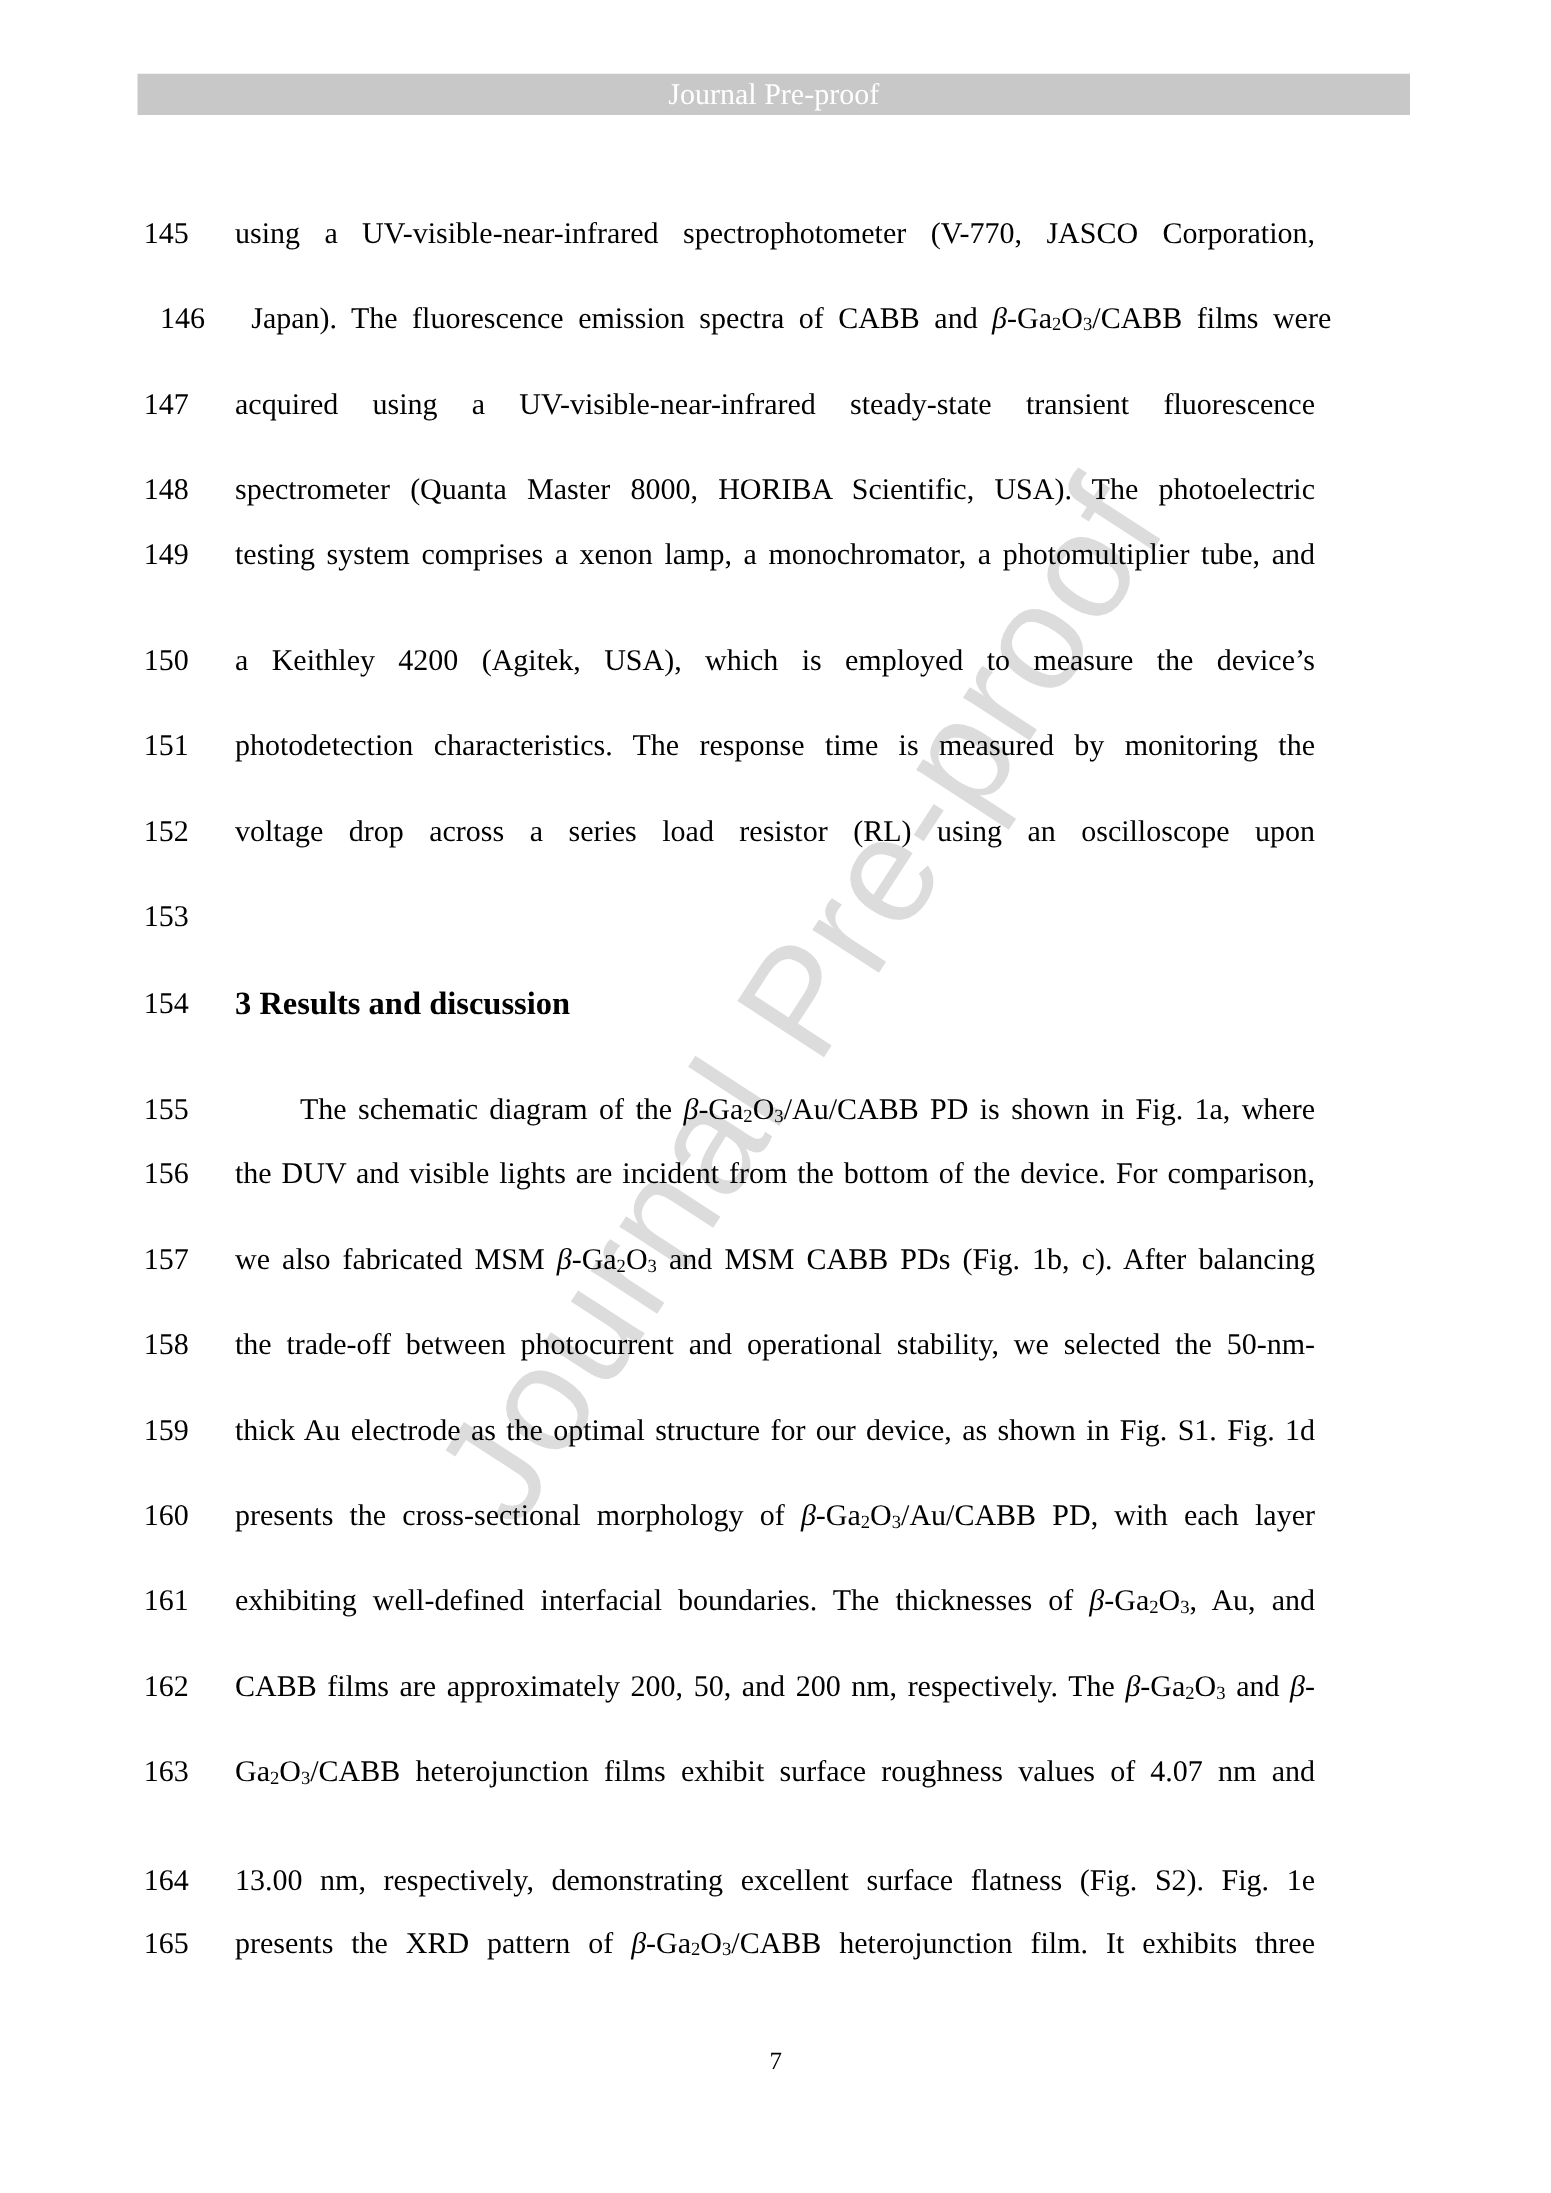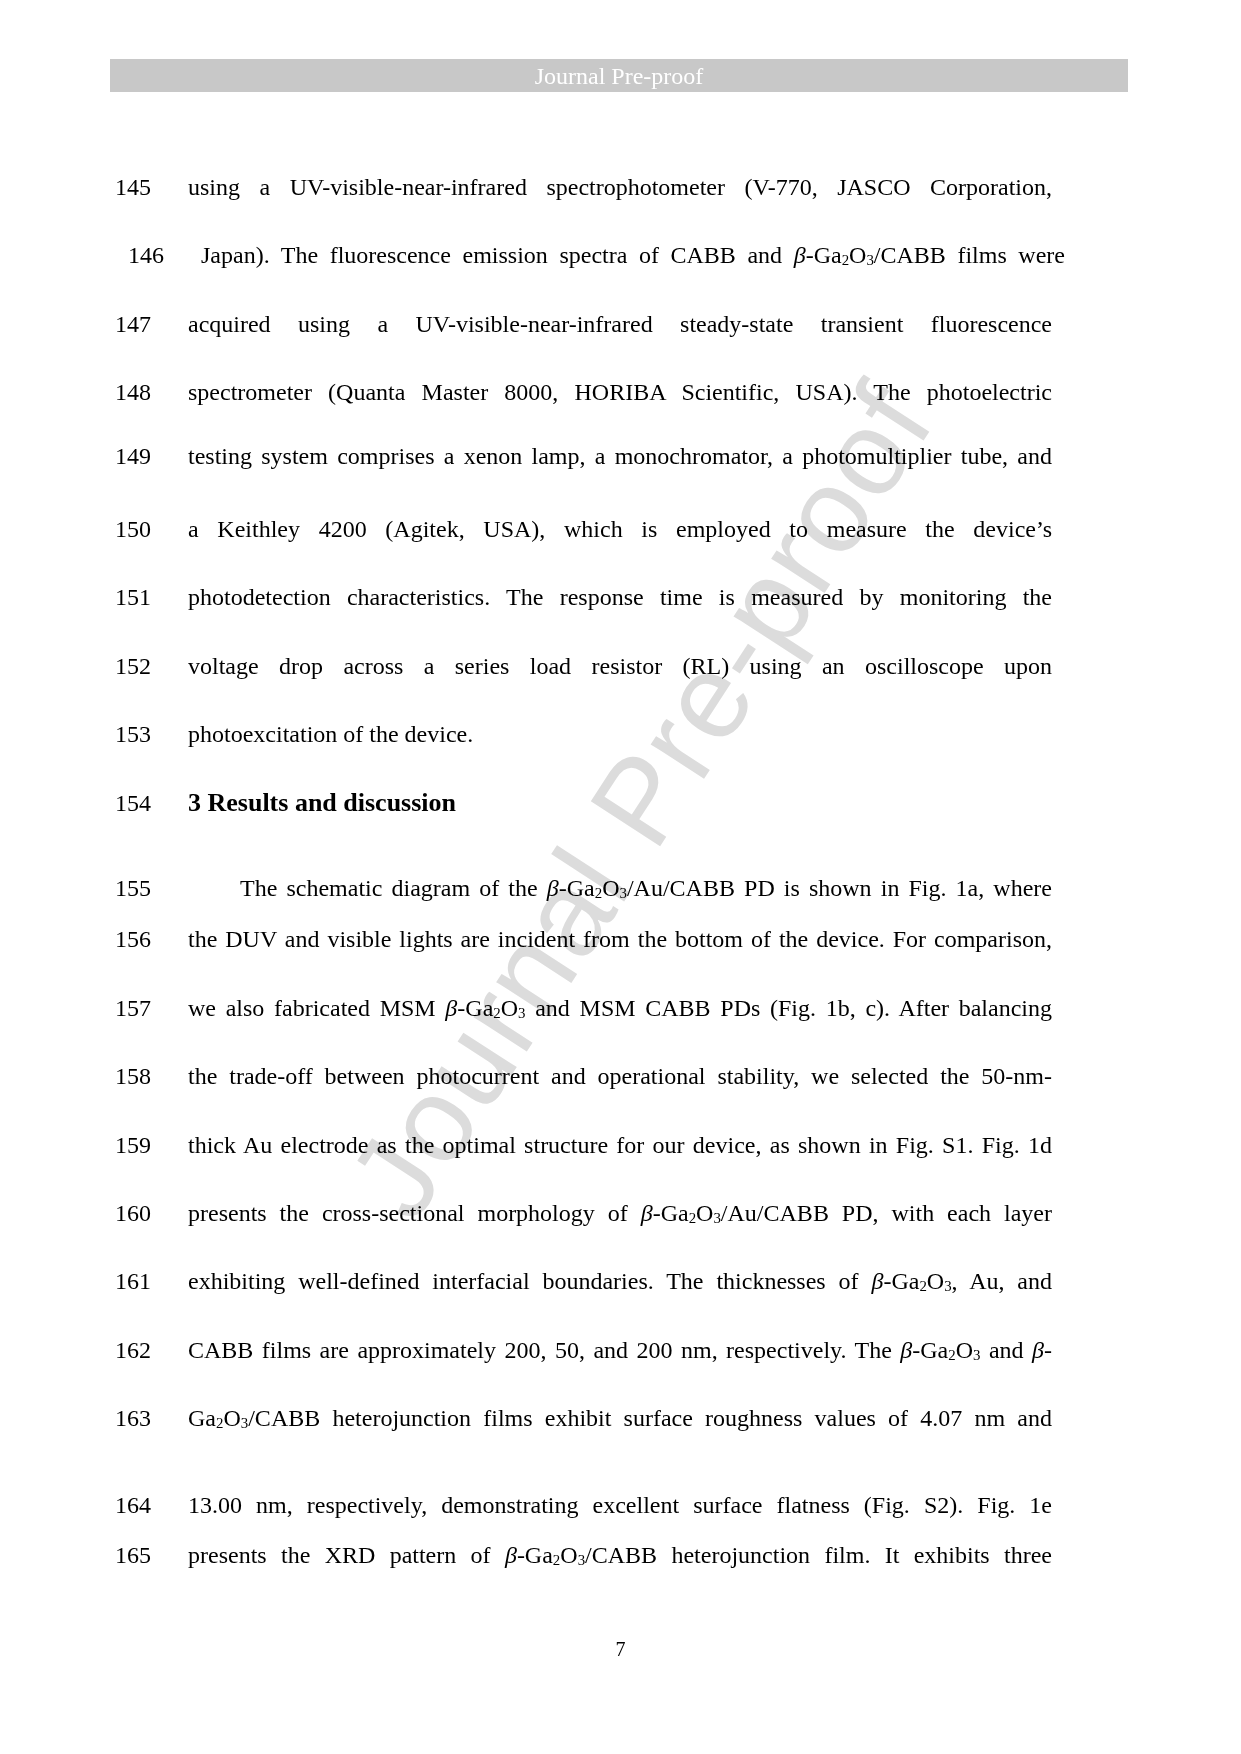--- a/index.html
+++ b/index.html
@@ -42,39 +42,38 @@
       <span class="tx">Japan). The fluorescence emission spectra of CABB and <i class="beta">β</i>-Ga<sub>2</sub>O<sub>3</sub>/CABB films were</span>
     </div>
     <div class="line" style="top: 303.8px;">
       <span class="ln">147</span>
       <span class="tx">acquired using a UV-visible-near-infrared steady-state transient fluorescence</span>
     </div>
     <div class="line" style="top: 372.2px;">
       <span class="ln">148</span>
       <span class="tx">spectrometer (Quanta Master 8000, HORIBA Scientific, USA). The photoelectric</span>
     </div>
-    <div class="line" style="top: 436px;">
+    <div class="line" style="top: 424px;">
       <span class="ln">149</span>
       <span class="tx">testing system comprises a xenon lamp, a monochromator, a photomultiplier tube, and</span>
     </div>
     <div class="line" style="top: 509px;">
       <span class="ln">150</span>
       <span class="tx">a Keithley 4200 (Agitek, USA), which is employed to measure the device’s</span>
     </div>
     <div class="line" style="top: 577.4px;">
       <span class="ln">151</span>
       <span class="tx">photodetection characteristics. The response time is measured by monitoring the</span>
     </div>
     <div class="line" style="top: 645.8px;">
       <span class="ln">152</span>
       <span class="tx">voltage drop across a series load resistor (RL) using an oscilloscope upon</span>
     </div>
     <div class="line" style="top: 714.2px; padding-left: 15px;">
       <span class="ln">153</span>
-      <span class="tx last">photoexcitation of the device.</span>
     </div>
     <div class="line" style="top: 782.6px; text-decoration: underline;">
       <span class="ln">154</span>
       <span class="tx heading" style="font-size: 26px;">3 Results and discussion</span>
     </div>
     <div class="line" style="top: 868px;">
       <span class="ln">155</span>
       <span class="tx indent">The schematic diagram of the <i class="beta">β</i>-Ga<sub>2</sub>O<sub>3</sub>/Au/CABB PD is shown in Fig. 1a, where</span>
     </div>
     <div class="line" style="top: 919.4px;">

